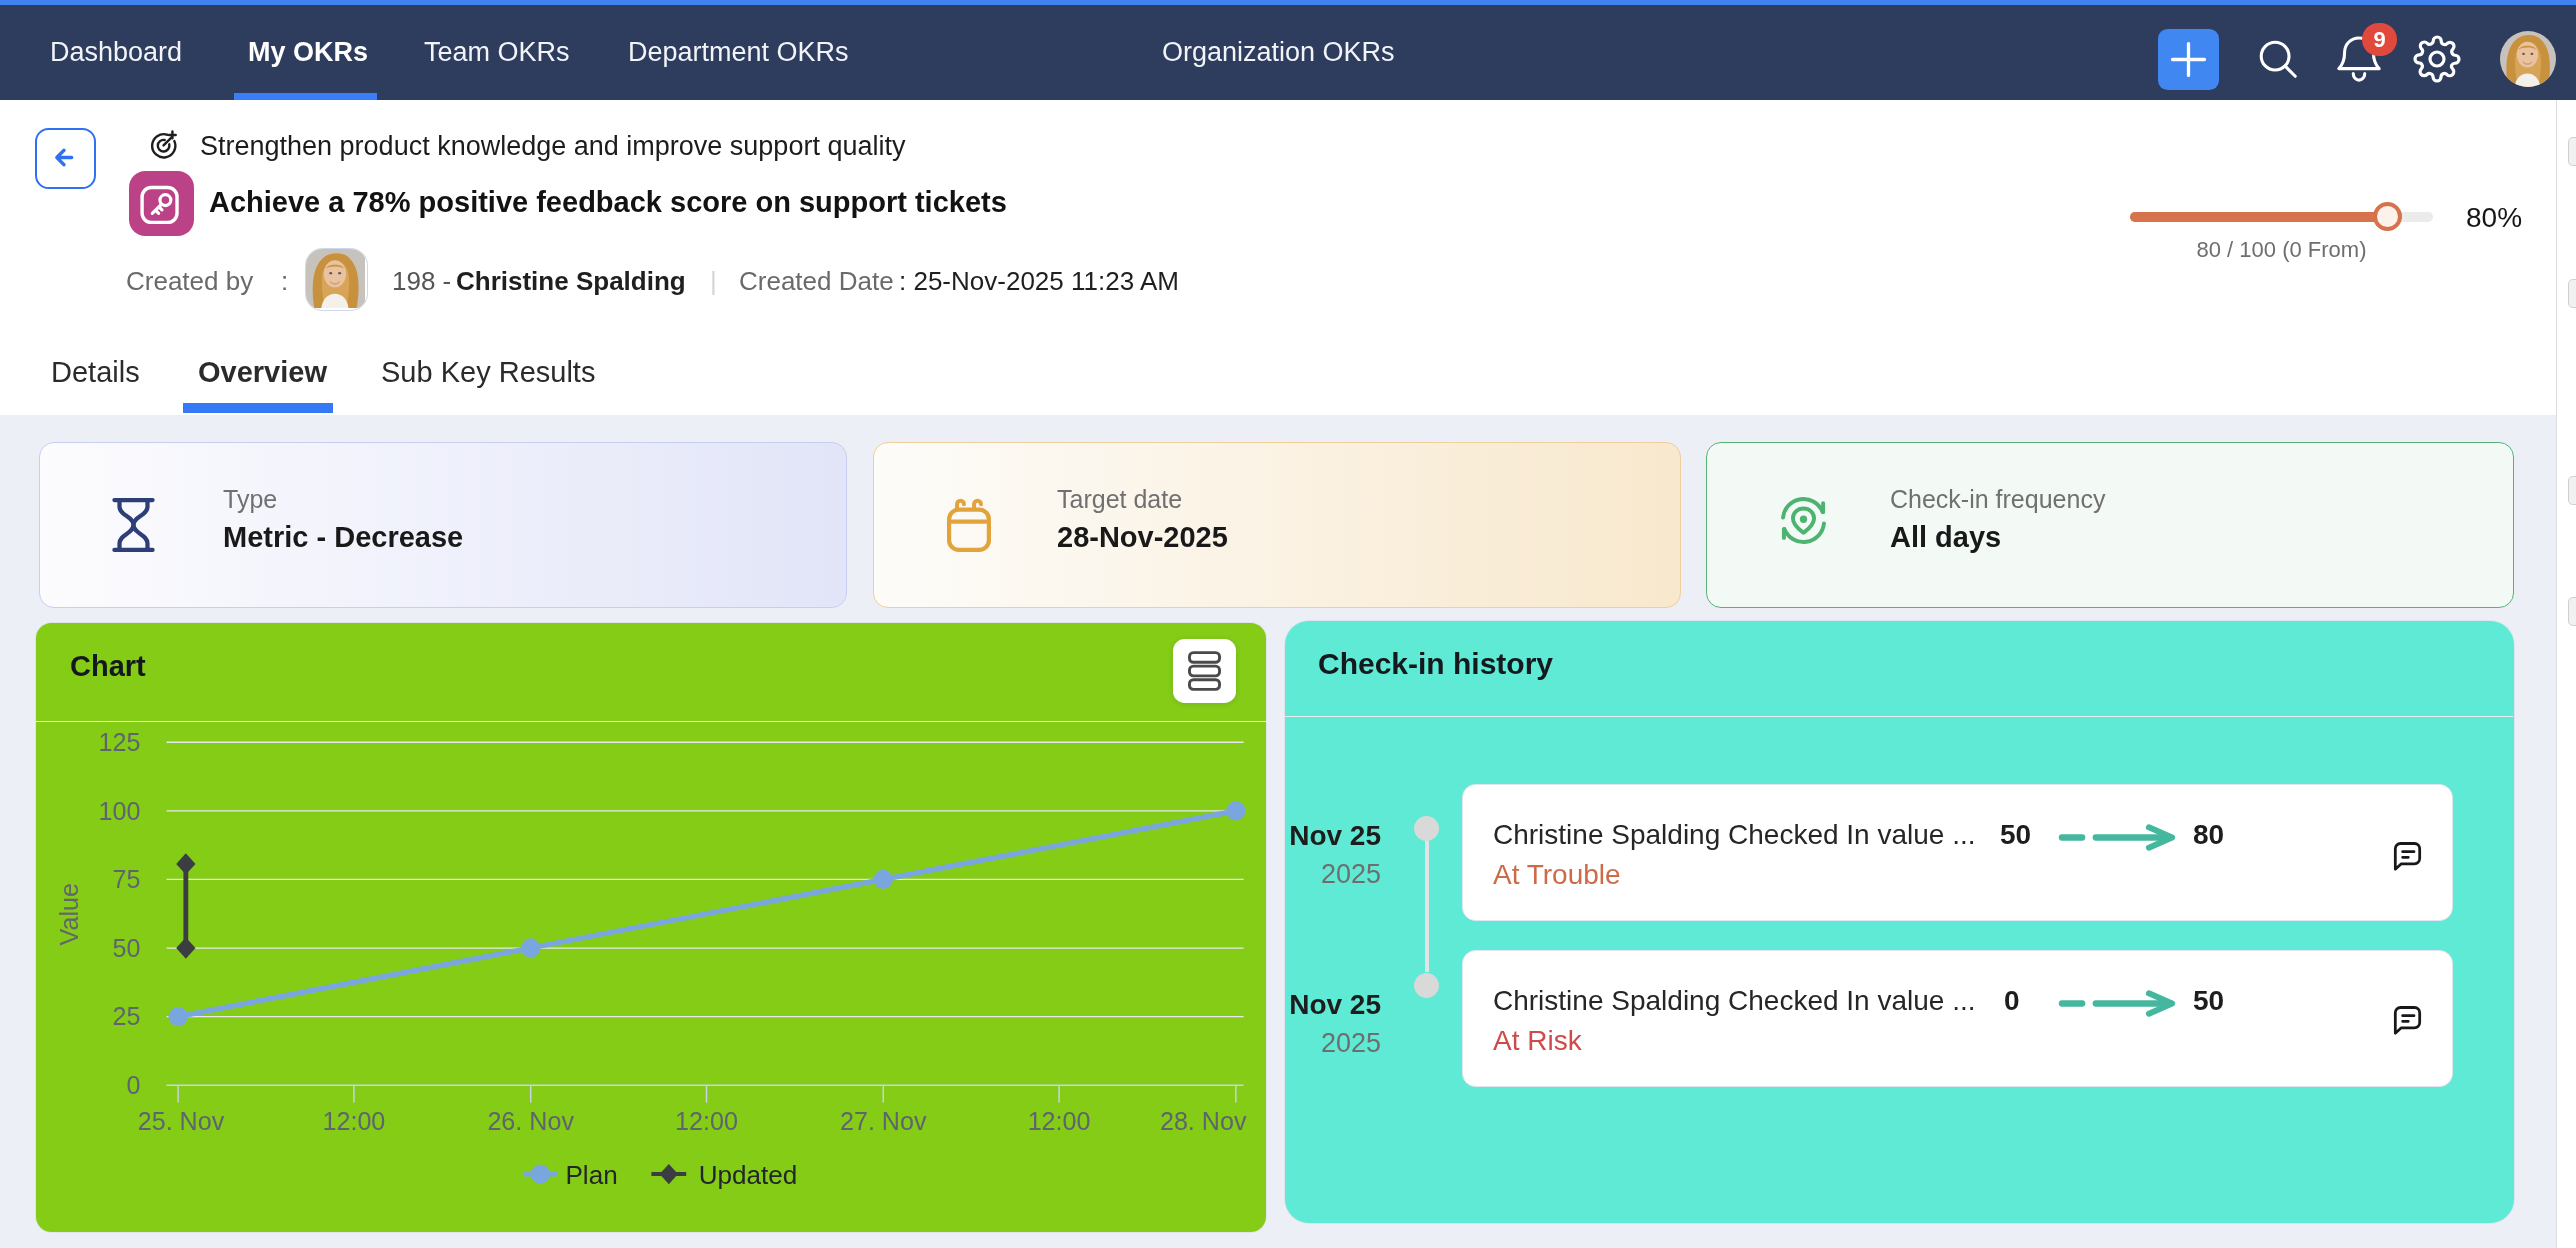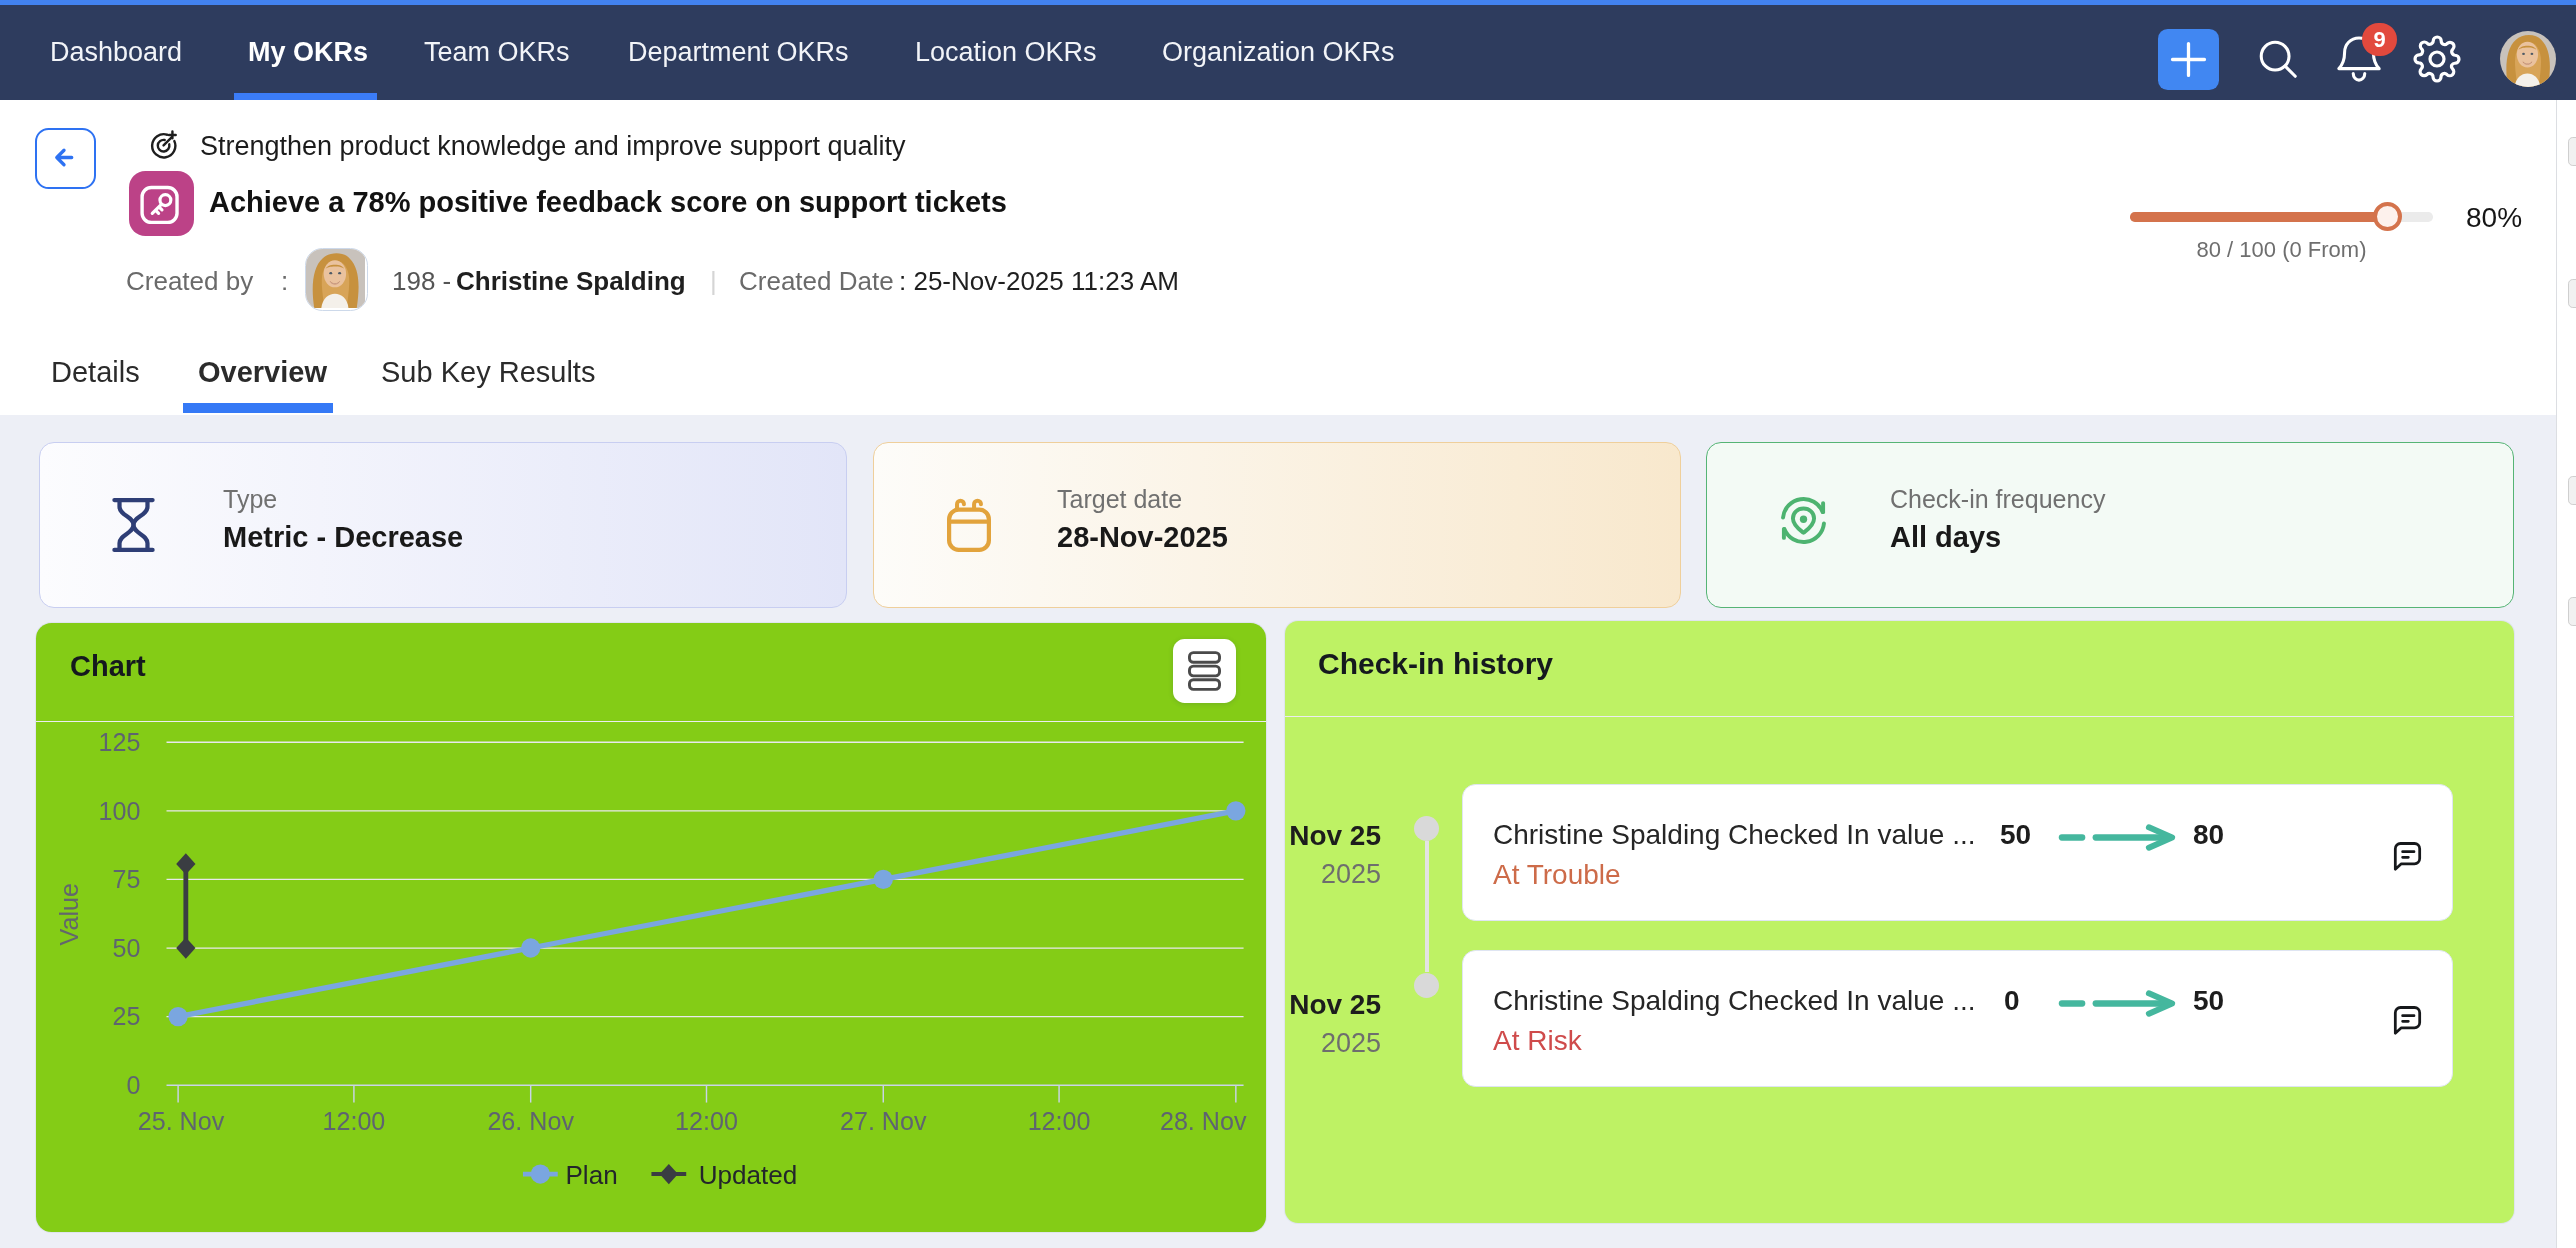--- a/index.html
+++ b/index.html
@@ -52,21 +52,21 @@
   .cicon  { position:absolute; left:70px; top:58px; }
 
   
   #chartcard { left:36px; top:208px; width:1230px; height:609px; background:#84cc16; border-radius:15.5px; box-shadow:0 0 0 1px #dfe4ee; }
   #charttitle { left:34px; top:27px; font-size:29px; font-weight:bold; color:#15191e; }
   #burger { left:1137px; top:15.5px; width:63px; height:64px; background:#fff; border-radius:11.6px;
             box-shadow:0 1px 5.8px rgba(40,60,90,.18); }
   #chartdivider { left:0; top:98px; width:1230px; height:1px; background:#ececf0; }
 
   
-  #cicard { left:1285px; top:206px; width:1229px; height:602px; background:#bef264; border-radius:13px; box-shadow:0 0 0 1px #dfe4ee; }
+  #cicard { left:1285px; top:206px; width:1229px; height:602px; background:#5eead4; border-radius:24px; box-shadow:0 0 0 1px #dfe4ee; }
   #cititle { left:33px; top:26px; font-size:30px; font-weight:bold; color:#15191e; }
   #cidivider { left:0; top:95px; width:1228px; height:1px; background:#ececf0; }
   .entry { position:absolute; left:177px; width:991px; height:137px; border:1.9px solid #dfe5f2; border-radius:13.5px; background:#fff; }
   .eline1 { position:absolute; left:30px; top:34px; font-size:28px; color:#262626; white-space:nowrap; }
   .eline2 { position:absolute; left:30px; top:74px; font-size:28px; }
   .tdate { position:absolute; left:-58px; width:154px; text-align:right; white-space:nowrap; font-size:28px; font-weight:bold; color:#1d1d1d; }
   .tyear { position:absolute; left:-58px; width:154px; text-align:right; white-space:nowrap; font-size:27px; color:#6e6e6e; }
   .tdot { position:absolute; left:129px; width:25px; height:25px; border-radius:50%; background:#d9d9d9; }
   #tline { left:140px; top:220px; width:3.9px; height:131px; background:#e3e3e3; }
 
@@ -77,21 +77,20 @@
 </style>
 </head>
 <body>
 <div id="page">
   <div id="topstrip" class="abs"></div>
   <div id="navbar" class="abs">
     <span class="navitem" style="left:50px">Dashboard</span>
     <span class="navitem active" style="left:248px">My OKRs</span>
     <span class="navitem" style="left:424px">Team OKRs</span>
     <span class="navitem" style="left:628px">Department OKRs</span>
-    <span class="navitem" style="left:915px">Location OKRs</span>
     <span class="navitem" style="left:1162px">Organization OKRs</span>
     <div id="navunderline" class="abs"></div>
     <div id="plusbtn" class="abs"><svg width="61" height="61" viewBox="0 0 63 63">
           <path d="M31.5 15v33M15 31.5h33" stroke="#fff" stroke-width="3.4" stroke-linecap="round"></path>
         </svg></div>
     <svg class="abs" style="left:2255px;top:31px" width="46" height="46" viewBox="0 0 48 48" fill="none">
         <circle cx="21" cy="21" r="14.5" stroke="#fff" stroke-width="3.2"></circle>
         <path d="M31.5 31.5 42 42" stroke="#fff" stroke-width="3.2" stroke-linecap="round"></path>
       </svg>
     <svg class="abs" style="left:2335px;top:29px" width="48" height="52" viewBox="0 0 50 54" fill="none">

